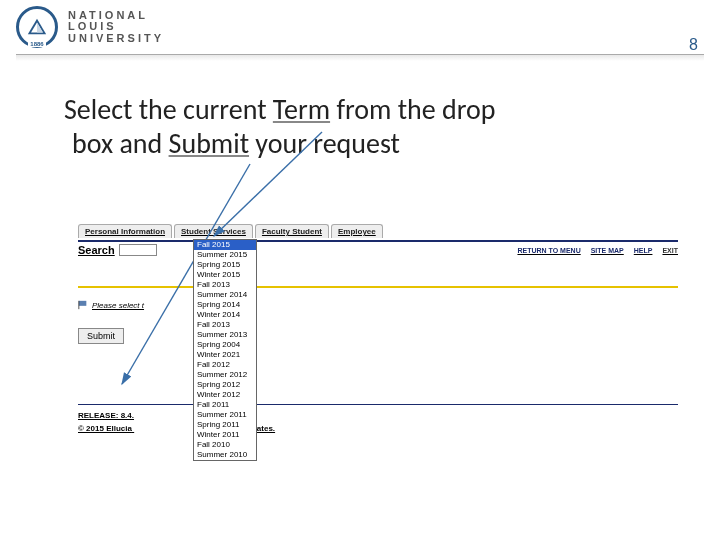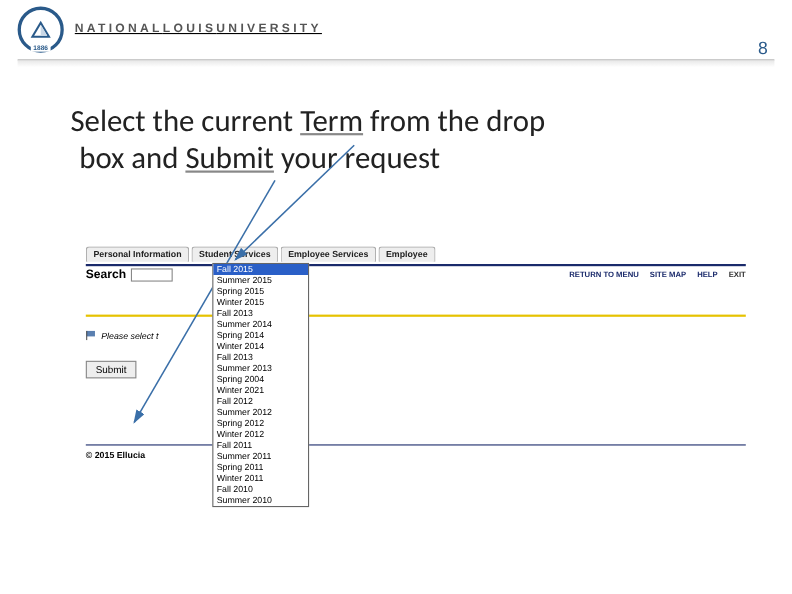--- a/index.html
+++ b/index.html
@@ -3,32 +3,32 @@
 <meta charset="utf-8">
 <style>
   * { margin: 0; padding: 0; box-sizing: border-box; }
   body { font-family: Arial, sans-serif; width: 720px; height: 540px; background: #fff; position: relative; overflow: hidden; }
 
   .header-bar { display: flex; align-items: center; padding: 6px 16px 2px 16px; position: relative; }
   .logo-region { display: flex; align-items: center; gap: 10px; }
   .logo-badge { width: 42px; height: 42px; border: 3px solid #2a5a8a; border-radius: 50%; display: flex; align-items: center; justify-content: center; position: relative; background: #fff; }
   .logo-badge svg { display: block; }
   .logo-year { position: absolute; bottom: -2px; font-size: 6px; color: #2a5a8a; font-weight: bold; background: #fff; padding: 0 2px; }
-  .logo-text { display: flex; line-height: 1.05; text-decoration: underline; }
+  .logo-text { display: flex; flex-direction: column; line-height: 1.05; }
   .logo-text span { font-size: 11px; letter-spacing: 3px; color: #555; font-weight: 600; }
   .page-number { position: absolute; right: 22px; top: 36px; font-size: 16px; color: #2a5a8a; }
   .header-underline { height: 1px; background: #aaa; margin: 4px 16px 0 16px; }
   .header-shadow { height: 6px; background: linear-gradient(#e8e8e8, transparent); margin: 0 16px; }
 
   .instruction { font-family: Calibri, Arial, sans-serif; font-size: 28px; color: #222; line-height: 1.22; padding: 32px 48px 8px 64px; position: relative; z-index: 2; }
   .instruction .uline { text-decoration: underline; text-decoration-color: #888; text-align: center; }
 
   .arrows { position: absolute; left: 0; top: 0; pointer-events: none; z-index: 3; }
 
-  .screenshot { position: absolute; left: 78px; top: 224px; width: 600px; font-family: Verdana, Arial, sans-serif; font-size: 9px; color: #000; }
+  .screenshot { position: absolute; left: 78px; top: 224px; width: 600px; font-family: Verdana, Arial, sans-serif; font-size: 9px; color: #000; text-decoration: underline; }
 
   .tabbar { display: flex; gap: 2px; margin-bottom: 2px; }
   .tab { background: #eee; border: 1px solid #aaa; border-bottom: none; border-radius: 3px 3px 0 0; padding: 2px 6px; font-size: 8px; font-weight: bold; color: #222; }
 
   .blue-rule { height: 2px; background: #1a2a6b; }
   .yellow-rule { height: 2px; background: #e6c200; margin-top: 30px; }
   .thin-rule { height: 1px; background: #1a2a6b; margin-top: 60px; }
 
   .toprow { display: flex; justify-content: space-between; align-items: center; margin-top: 2px; }
   .search-wrap { display: flex; align-items: center; gap: 4px; }
@@ -43,21 +43,21 @@
   .hint-row { margin-top: 12px; display: flex; align-items: center; gap: 4px; font-size: 8px; font-style: italic; text-align: center; }
   .flag-icon { width: 10px; height: 10px; display: inline-block; }
 
   .select-label { margin-top: 10px; font-size: 8px; font-weight: bold; }
 
   .submit-btn { margin-top: 18px; font-size: 9px; padding: 2px 8px; background: #eee; border: 1px solid #888; font-family: Arial, sans-serif; }
 
   .release-row { margin-top: 6px; font-size: 8px; font-weight: bold; }
   .copyright-row { margin-top: 4px; font-size: 8px; font-weight: bold; }
 
-  .dropdown { position: absolute; left: 115px; top: 15px; width: 88px; background: #fff; border: 1px solid #666; font-size: 8px; line-height: 1.25; z-index: 5; }
+  .dropdown { position: absolute; left: 115px; top: 15px; width: 64px; background: #fff; border: 1px solid #666; font-size: 8px; line-height: 1.25; z-index: 5; }
   .dropdown .sel { background: #2a5fc7; color: #fff; padding: 0 3px; }
   .dropdown .opt { padding: 0 3px; color: #000; white-space: nowrap; }
 </style>
 </head>
 <body>
 
 <div class="header-bar">
   <div class="logo-region">
     <div class="logo-badge">
       <svg width="22" height="22" viewBox="0 0 24 24">
@@ -88,21 +88,21 @@
   </defs>
   <line x1="322" y1="132" x2="214" y2="236" stroke="#3a6fa8" stroke-width="1.4" marker-end="url(#ah)"></line>
   <line x1="250" y1="164" x2="122" y2="384" stroke="#3a6fa8" stroke-width="1.4" marker-end="url(#ah)"></line>
 </svg>
 
 <div class="screenshot">
 
   <div class="tabbar">
     <div class="tab">Personal Information</div>
     <div class="tab">Student Services</div>
-    <div class="tab">Employee Services</div>
+    <div class="tab">Faculty Student</div>
     <div class="tab">Employee</div>
   </div>
 
   <div class="blue-rule"></div>
 
   <div class="toprow">
     <div class="search-wrap">
       <span class="search-label">Search</span>
       <span class="search-box"></span>
     </div>
@@ -123,20 +123,21 @@
       <line x1="1" y1="1" x2="1" y2="11" stroke="#333" stroke-width="1"></line>
     </svg>
     <span>Please select t</span>
   </div>
 
 
   <button class="submit-btn">Submit</button>
 
   <div class="thin-rule"></div>
 
+  <div class="release-row">RELEASE: 8.4.</div>
 
   <div class="copyright-row">
     <span>© 2015 Ellucia</span>
     <span style="display:inline-block; width:76px;"></span>
     <span>and its affiliates.</span>
   </div>
 
   
   <div class="dropdown">
     <div class="sel">Fall 2015</div>

